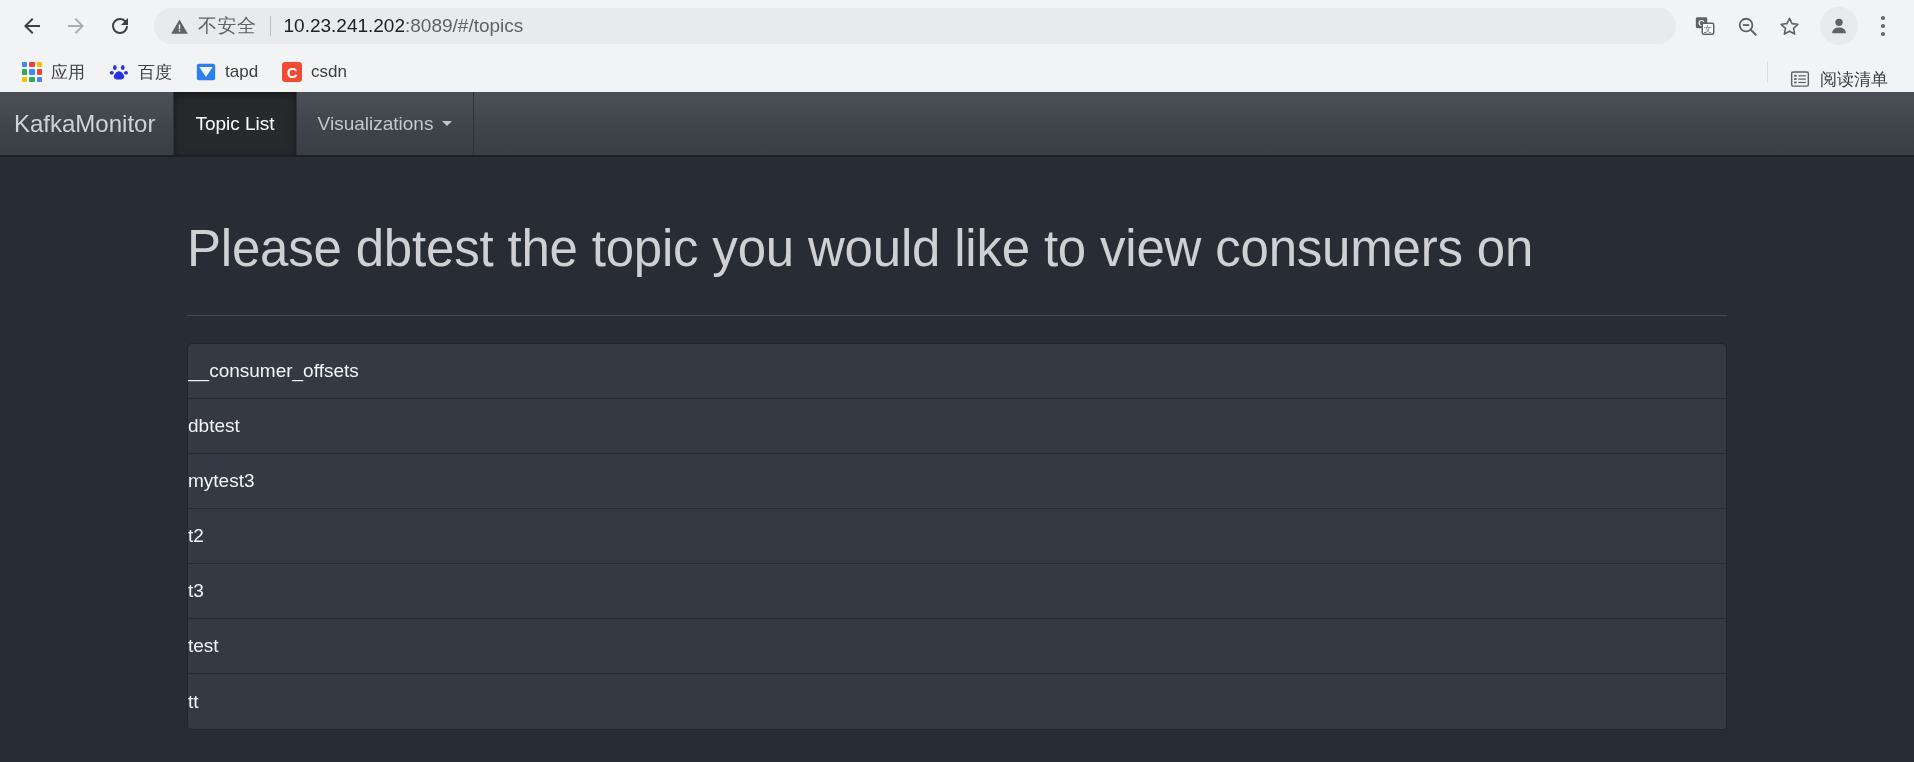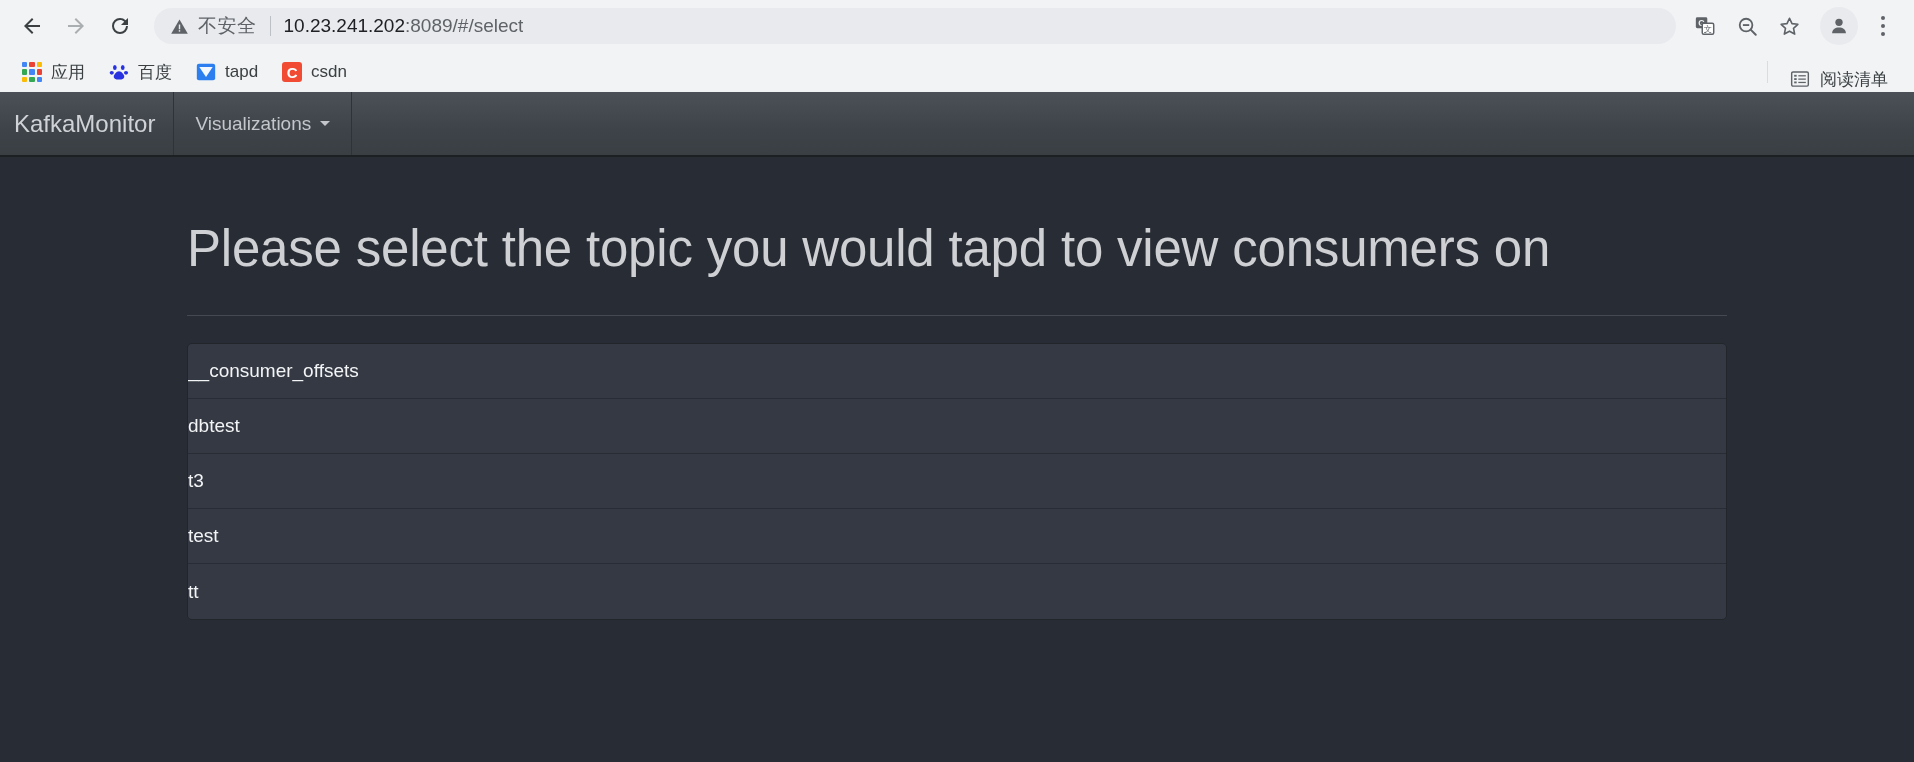--- a/index.html
+++ b/index.html
@@ -282,21 +282,21 @@
     <div class="omnibox">
       <span class="warn-icon">
         <svg width="19" height="19" viewBox="0 0 24 24">
           <path d="M12 3L1.5 21h21L12 3z" fill="#5f6368"></path>
           <rect x="11.1" y="9.5" width="1.8" height="6" fill="#e8eaed"></rect>
           <rect x="11.1" y="16.6" width="1.8" height="1.9" fill="#e8eaed"></rect>
         </svg>
       </span>
       <span class="not-secure">不安全</span>
       <span class="omni-divider"></span>
-      <span class="url-text"><span>10.23.241.202</span><span class="dim">:8089/#/select</span></span>
+      <span class="url-text"><span>10.23.241.202</span><span class="dim">:8089/#/topics</span></span>
     </div>
 
     <div class="toolbar-right">
       <div class="icon-btn">
         <svg width="22" height="22" viewBox="0 0 24 24">
           <rect x="2" y="2.5" width="12.5" height="12" rx="1.6" fill="#5f6368"></rect>
           <text x="8.2" y="12" font-size="9.5" fill="#f1f3f4" text-anchor="middle" font-family="Liberation Sans, sans-serif" font-weight="bold">G</text>
           <rect x="9" y="9" width="12.5" height="12" rx="1.6" fill="#ffffff" stroke="#5f6368" stroke-width="1.6"></rect>
           <text x="15.2" y="18.6" font-size="9" fill="#5f6368" text-anchor="middle" font-family="Liberation Sans, sans-serif">文</text>
         </svg>
@@ -389,38 +389,47 @@
           </svg>
         </span>
         <span class="rl-label">阅读清单</span>
       </div>
     </div>
   </div>
 </div>
 
 <div class="app-navbar">
   <div class="brand">KafkaMonitor</div>
+  <div class="nav-link active">
+    <span>Topic List</span>
+  </div>
   <div class="nav-link">
     <span>Visualizations</span>
     <span class="caret"></span>
   </div>
 </div>
 
 <div class="page">
   <div class="container">
-    <h1 class="page-title">Please select the topic you would tapd to view consumers on</h1>
+    <h1 class="page-title">Please dbtest the topic you would like to view consumers on</h1>
     <hr class="hr">
     <div class="list-group">
       <div class="list-item">
         <span>__consumer_offsets</span>
       </div>
       <div class="list-item">
         <span>dbtest</span>
       </div>
       <div class="list-item">
+        <span>mytest3</span>
+      </div>
+      <div class="list-item">
+        <span>t2</span>
+      </div>
+      <div class="list-item">
         <span>t3</span>
       </div>
       <div class="list-item">
         <span>test</span>
       </div>
       <div class="list-item">
         <span>tt</span>
       </div>
     </div>
   </div>

